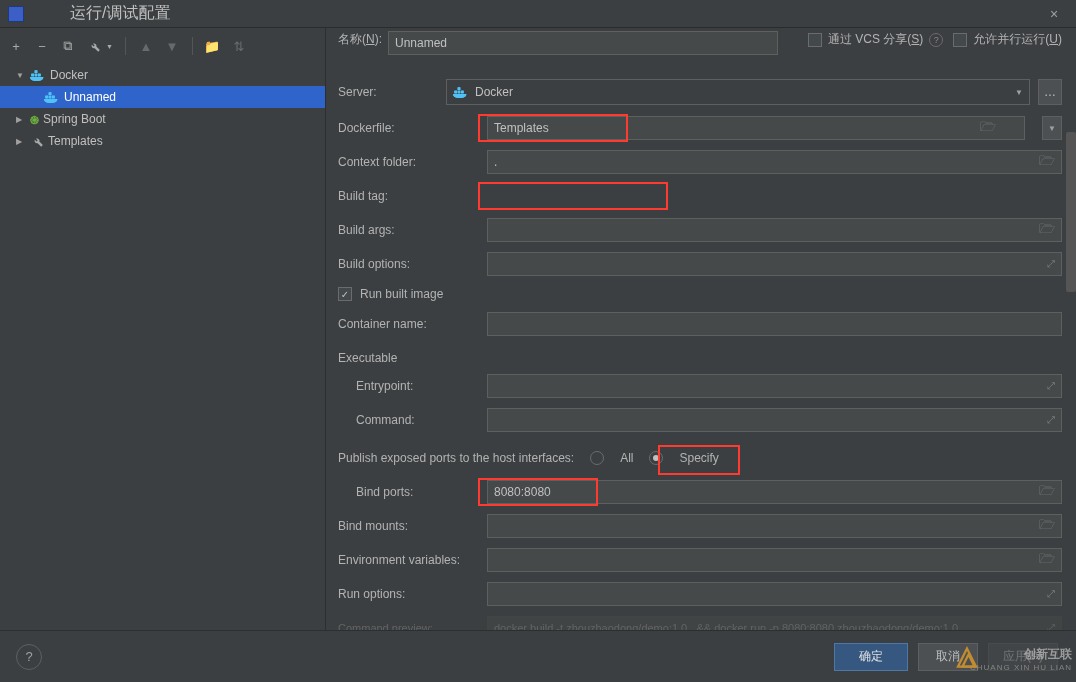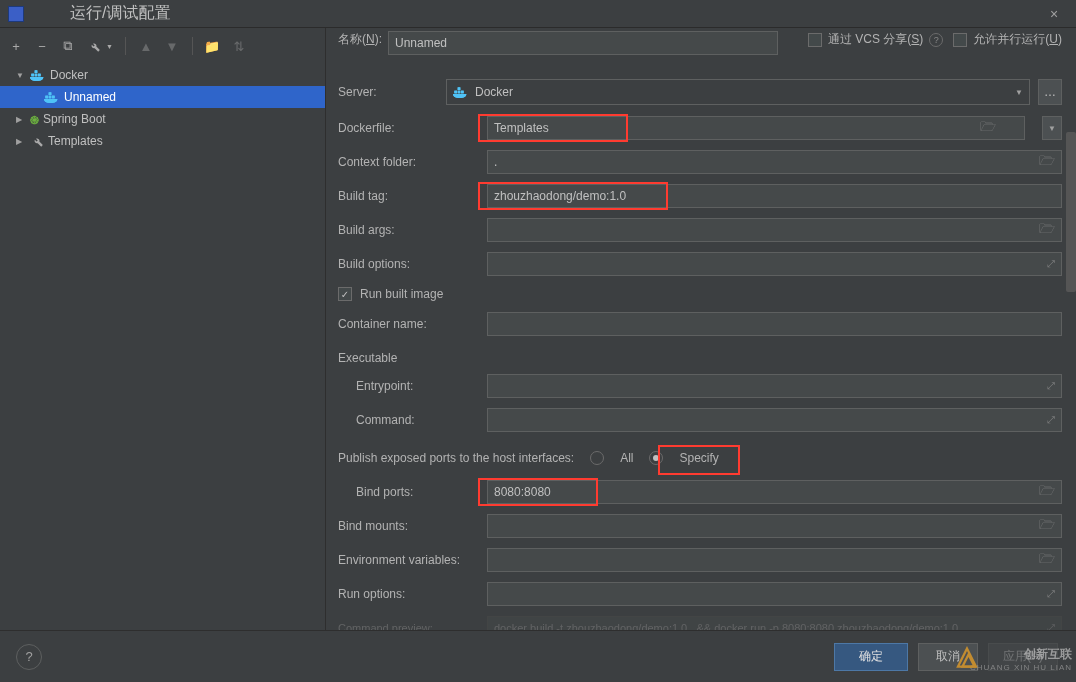--- a/index.html
+++ b/index.html
@@ -228,23 +228,20 @@
         <div class="field-row">
           <span class="form-label wide">Context folder:</span>
           <div class="field-input">
             <span>.</span>
             <span class="browse">🗁</span>
           </div>
         </div>
 
         <div class="field-row" style="position:relative">
           <span class="form-label wide">Build tag:</span>
-          <div class="field-input">
-            <span>zhouzhaodong/demo:1.0</span>
-          </div>
           <div class="highlight-red" style="left:140px; top:3px; width:190px; height:28px;"></div>
         </div>
 
         <div class="field-row">
           <span class="form-label wide">Build args:</span>
           <div class="field-input">
             <span></span>
             <span class="browse">🗁</span>
           </div>
         </div>

